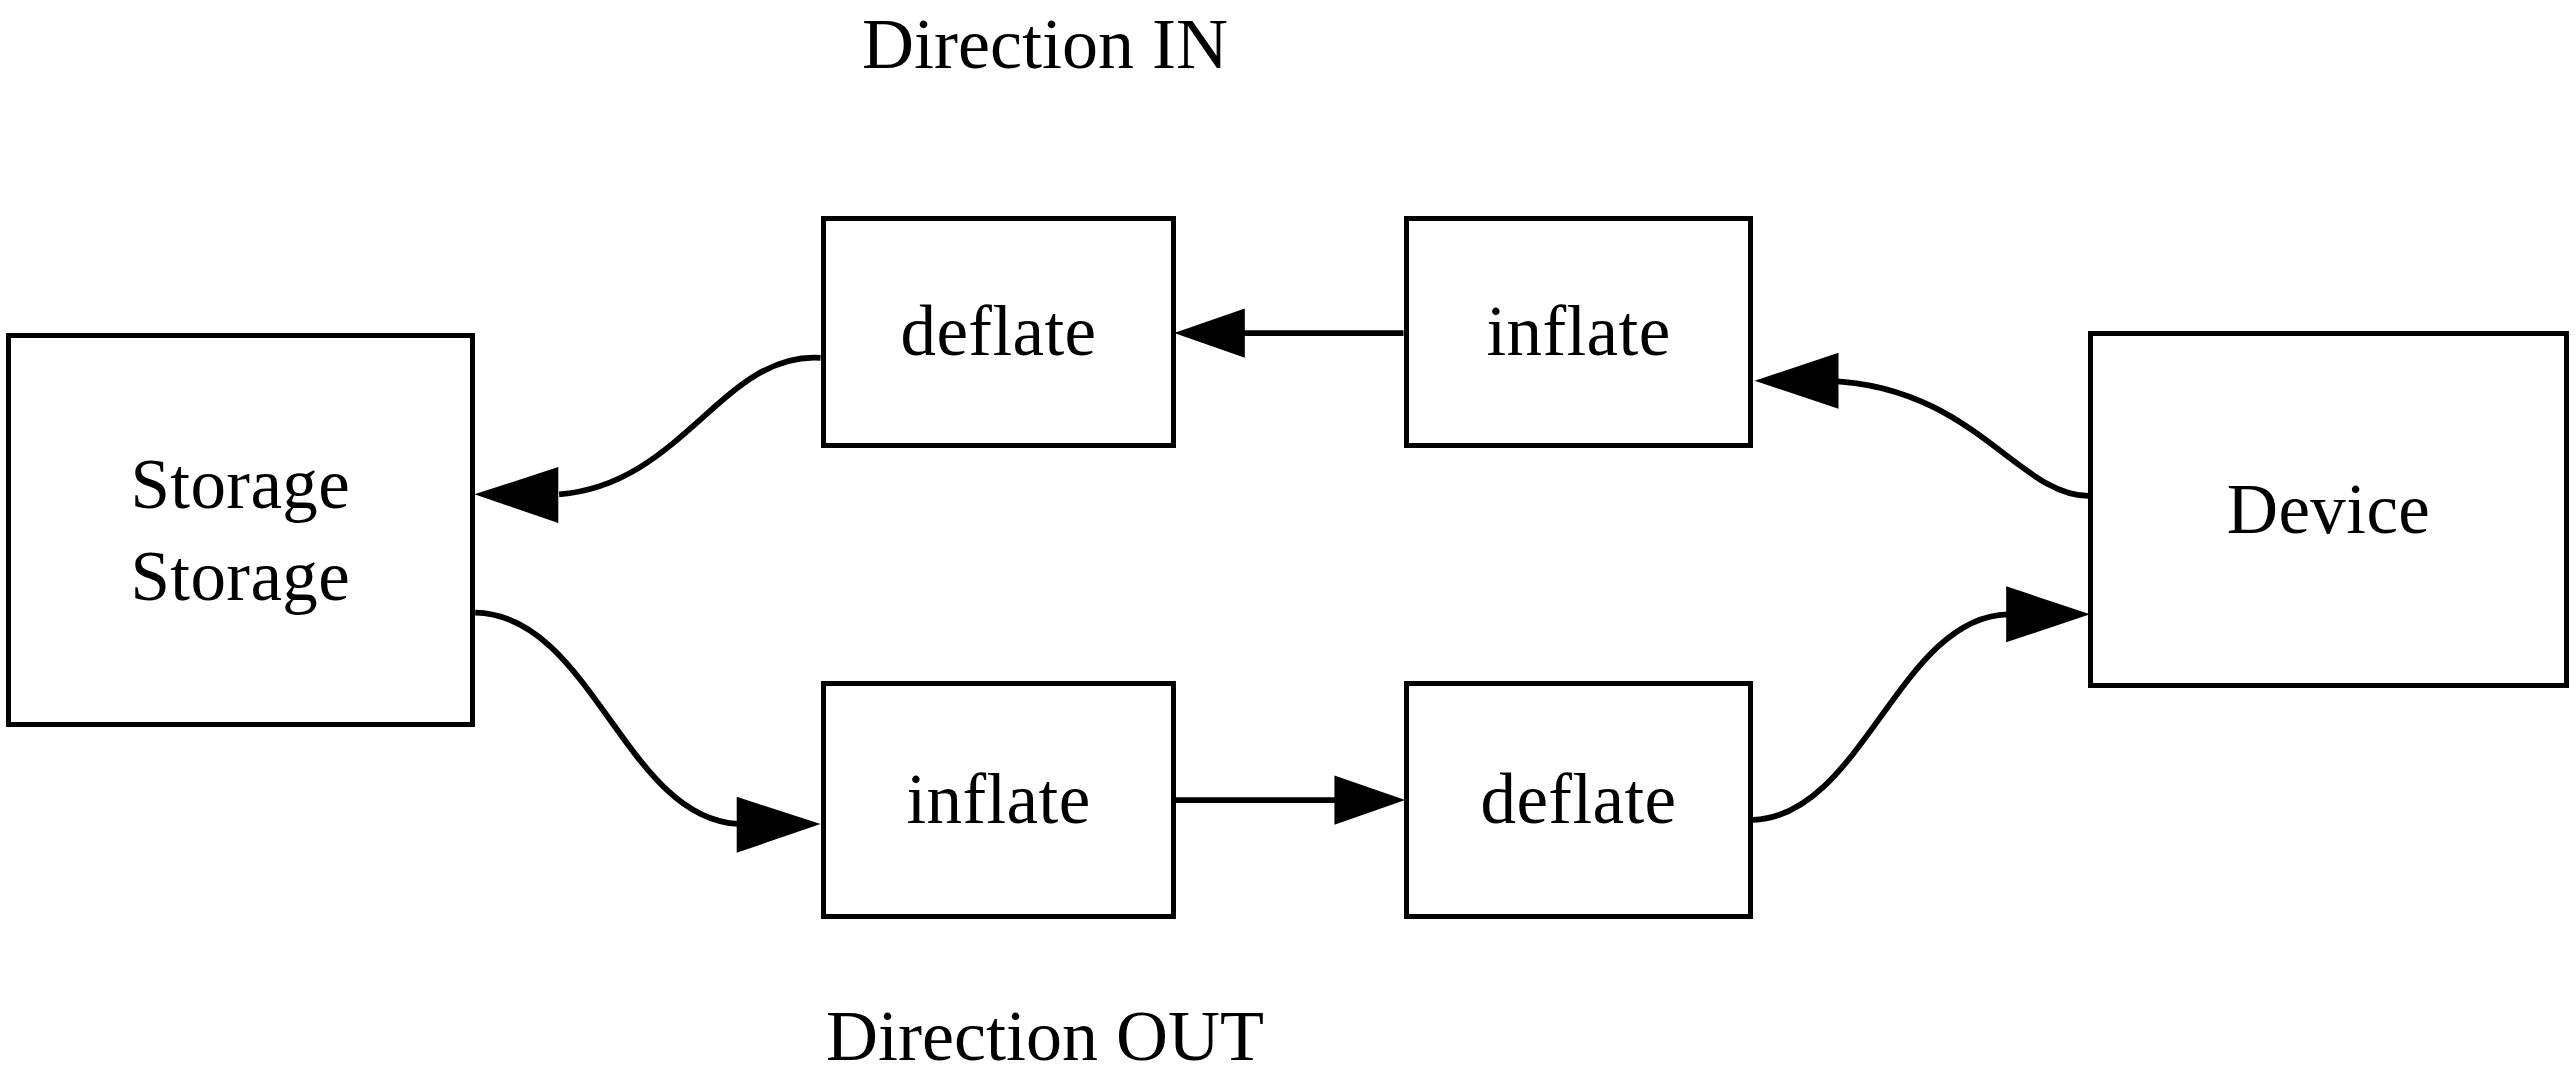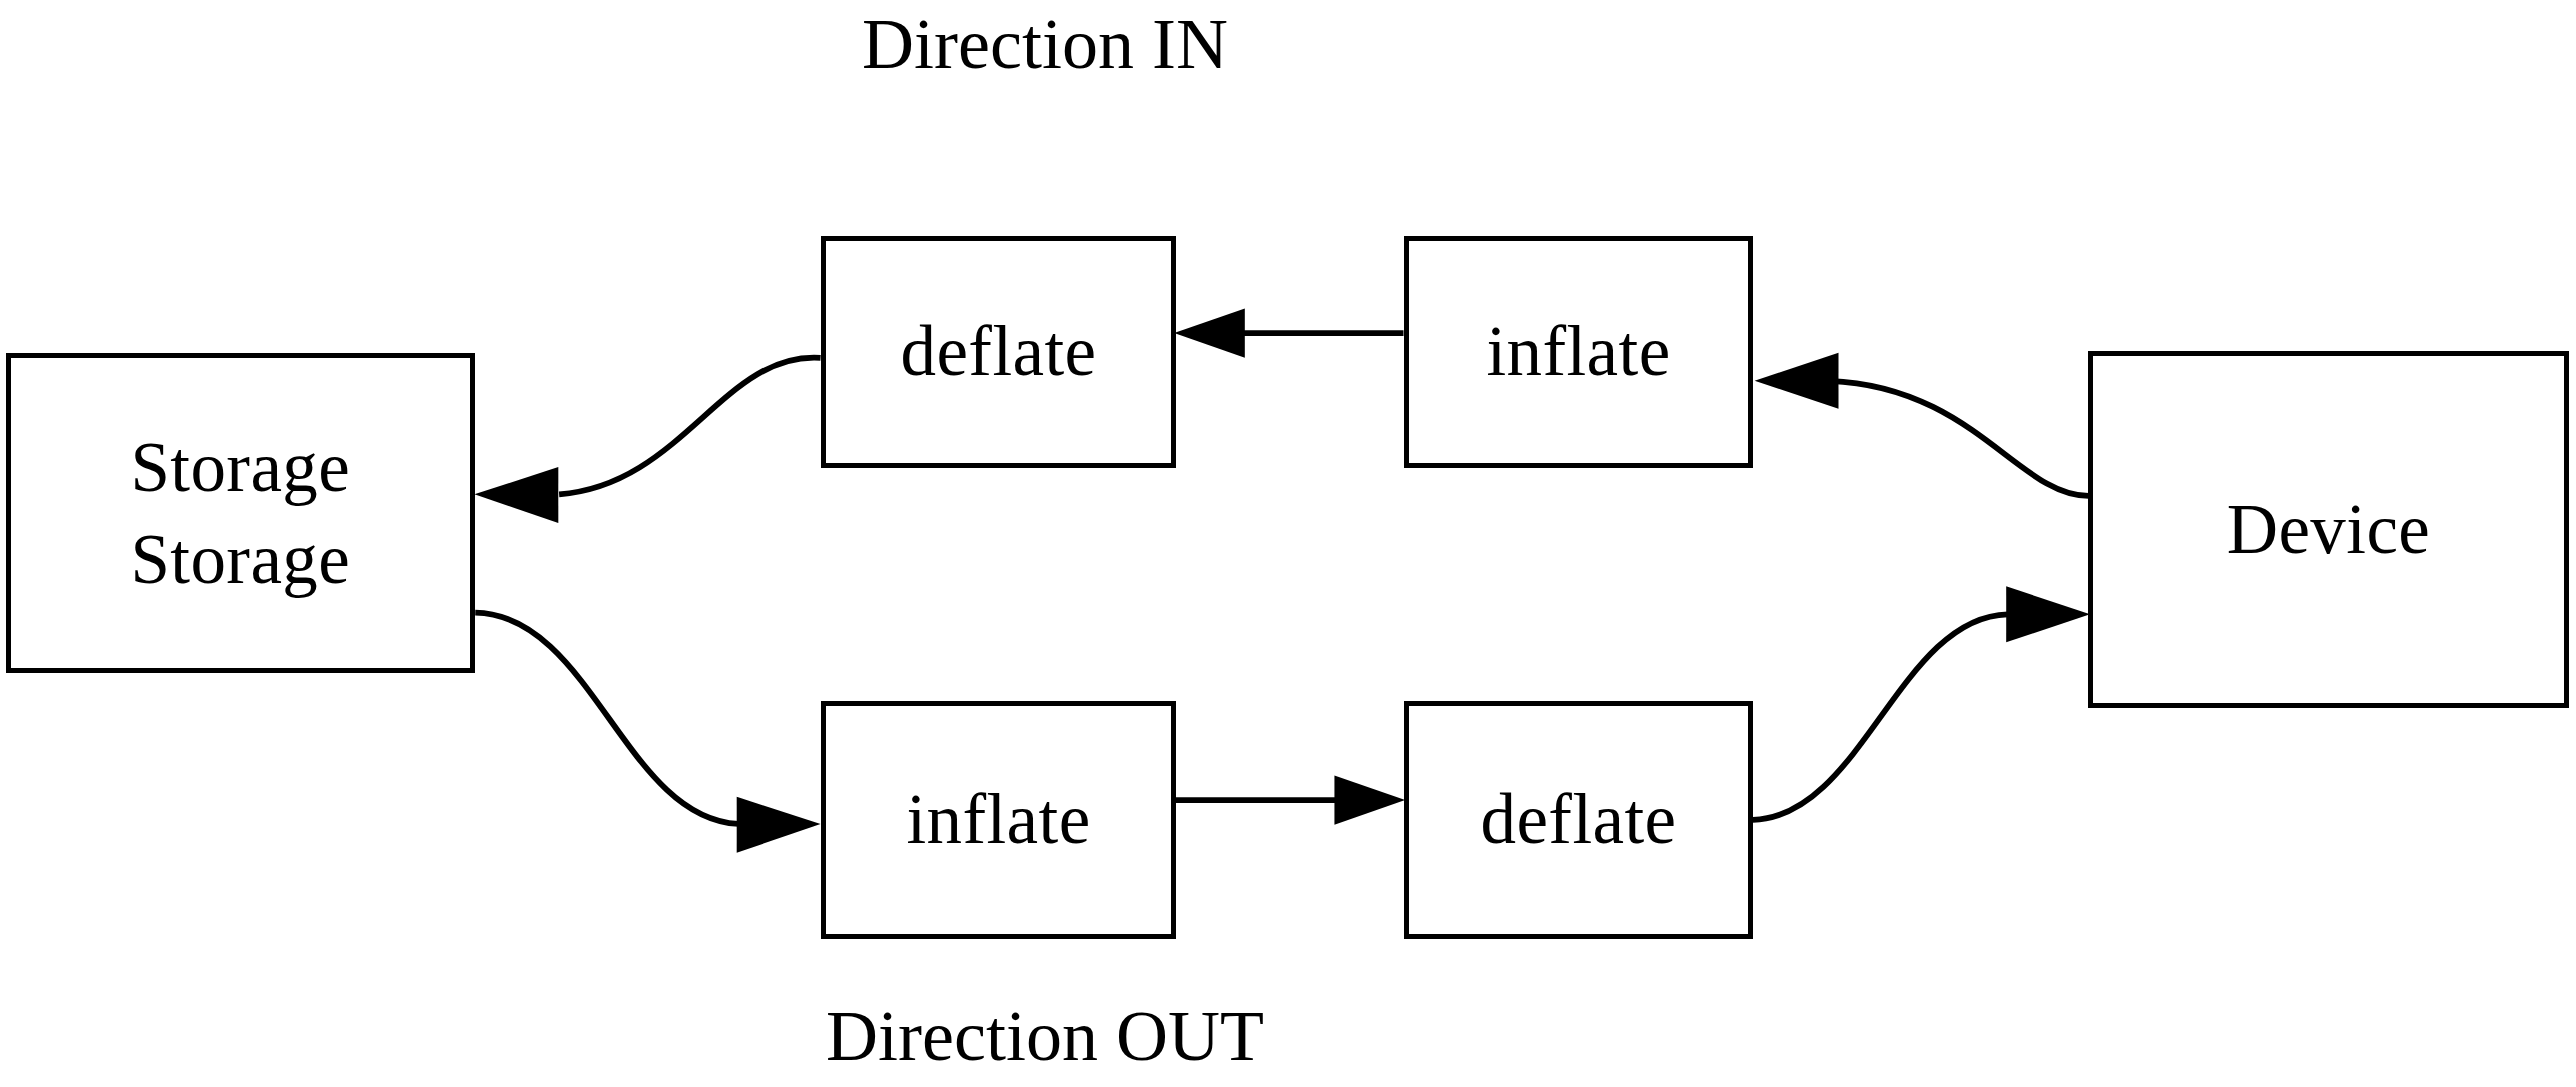--- a/index.html
+++ b/index.html
@@ -30,21 +30,20 @@
   .node-box {
     position: absolute;
     box-sizing: border-box;
     border: 5px solid #000000;
     background: #ffffff;
     display: flex;
     flex-direction: column;
     align-items: center;
     justify-content: center;
     text-align: center;
-    margin-top: 20px;
   }
   .node-label {
     font-family: "Liberation Serif", "DejaVu Serif", serif;
     font-size: 71px;
     line-height: 1.12;
     color: #000000;
     white-space: nowrap;
     letter-spacing: 0.4px;
   }
   .node-label.two-line {
@@ -58,21 +57,21 @@
     color: #000000;
     white-space: nowrap;
     text-align: center;
     width: 2090px;
     left: 0;
   }
   #caption-in   { top: 8.2px; }
   #caption-out  { top: 1000px; text-align: center; }
 
   
-  #node-storage-daemon { left: 5.8px;    top: 333px;  width: 469px; height: 320px; text-align: right; }
+  #node-storage-daemon { left: 5.8px;    top: 333px;  width: 469px; height: 394px; text-align: right; }
   #node-deflate-in     { left: 821px;  top: 216px;  width: 355px; height: 232px; }
   #node-inflate-in     { left: 1404px; top: 216px;  width: 349px; height: 232px; }
   #node-device         { left: 2088px; top: 331px;  width: 481px; height: 357px; }
   #node-inflate-out    { left: 821px;  top: 681px;  width: 355px; height: 238px; }
   #node-deflate-out    { left: 1404px; top: 681px;  width: 349px; height: 238px; }
 </style>
 </head>
 <body>
 
 <div id="diagram-root">

